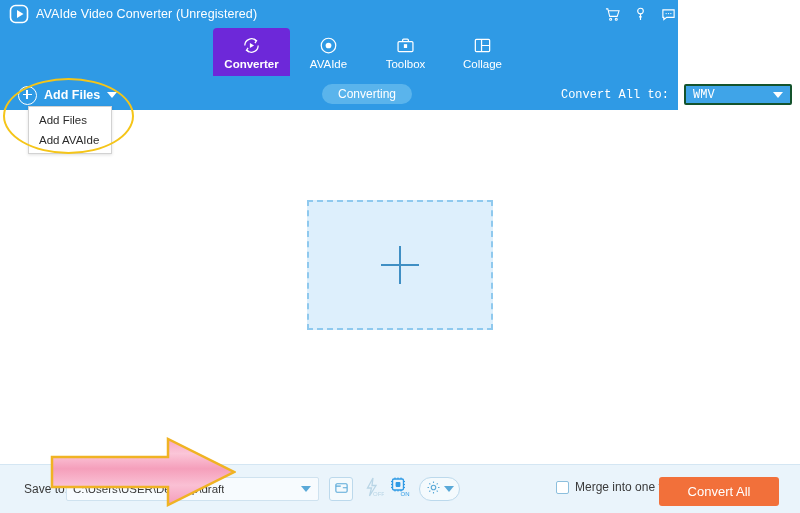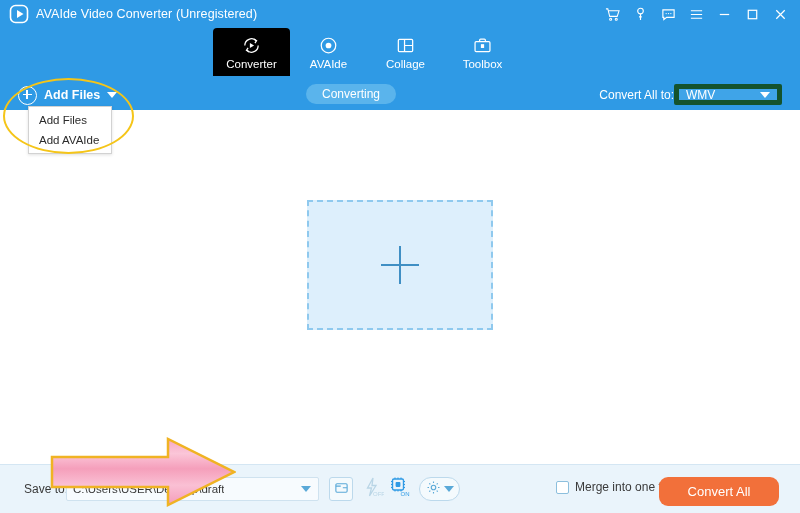--- a/index.html
+++ b/index.html
@@ -11,21 +11,21 @@
   }
   #app {
     position: relative;
     width: 800px; height: 513px;
     background: #ffffff;
   }
 
   
   .header-band {
     position: absolute; left: 0; top: 0;
-    width: 800px; height: 110px;
+    width: 678px; height: 110px;
     background: #2f9ae5;
   }
 
   
   .titlebar {
     position: absolute; left: 0; top: 0;
     width: 800px; height: 28px;
     display: flex; align-items: center;
   }
   .logo {
@@ -59,21 +59,21 @@
   }
   .navtab {
     width: 77px;
     display: flex; flex-direction: column;
     align-items: center; justify-content: center;
     gap: 2px;
     color: #ffffff;
     cursor: pointer;
     border-radius: 4px 4px 0 0;
   }
-  .navtab.active { background: #000000; }
+  .navtab.active { background: #6d28d9; font-weight: bold; }
   .navtab .tabicon {
     height: 22px; display: flex; align-items: flex-end; justify-content: center;
   }
   .navtab .tablabel { font-size: 11.5px; line-height: 13px; }
 
   
   .toolbar {
     position: absolute; left: 0; top: 82px;
     width: 800px; height: 28px;
   }
@@ -97,42 +97,42 @@
   .addfiles .plus-circle::after  { top: 3.5px; left: 7.3px; height: 9px; width: 1.6px; }
   .addfiles .af-label { font-size: 12.5px; font-weight: bold; }
   .caret-down {
     width: 0; height: 0;
     border-left: 5px solid transparent;
     border-right: 5px solid transparent;
     border-top: 6px solid #ffffff;
   }
 
   .seg-tabs {
-    position: absolute; left: 306px; top: 2px;
+    position: absolute; left: 322px; top: 2px;
     display: flex; align-items: center; gap: 12px;
   }
   .seg {
     padding: 3px 16px;
     font-size: 12px;
     color: #ffffff;
     border-radius: 11px;
     cursor: pointer;
     white-space: nowrap;
   }
   .seg.active { background: #5ab4ec; }
 
   .convert-to {
-    position: absolute; right: 18px; top: 2px;
-    display: flex; align-items: center; gap: 0;
+    position: absolute; right: 8px; top: 2px;
+    display: flex; align-items: center; gap: 15px; font-family: Liberation Mono, monospace;
   }
   .convert-to .ct-label { color: #ffffff; font-size: 12px; white-space: nowrap; }
   .ct-select {
     width: 108px; height: 21px;
     background: #3fa4e8;
-    border: 5px solid #14532d;
+    border: 2px solid #14532d;
     border-radius: 2px;
     display: flex; align-items: center;
     padding: 0 7px;
     cursor: pointer;
     position: relative;
   }
   .ct-select .ct-value { color: #ffffff; font-size: 12px; }
   .ct-select .caret-down { position: absolute; right: 7px; }
 
   
@@ -274,21 +274,21 @@
     border: 1px solid #8cbfdd;
     border-radius: 2px;
     background: #ffffff;
   }
   .merge-label { font-size: 12px; color: #3a3a3a; white-space: nowrap; }
 
   .convert-all-btn {
     position: absolute; left: 659px; top: 477px;
     width: 120px; height: 29px;
     background: #f2703a;
-    border-radius: 9px;
+    border-radius: 3px;
     display: flex; align-items: center; justify-content: center;
     color: #ffffff;
     font-size: 13px;
     cursor: pointer;
   }
 </style>
 </head>
 <body>
 
 <div id="app">
@@ -371,36 +371,36 @@
             <circle cx="11" cy="11" r="3" fill="#ffffff" stroke="none"></circle>
           </svg>
         </div>
         <div class="tablabel">AVAIde</div>
       </div>
 
 
       <div class="navtab">
         <div class="tabicon">
           <svg width="21" height="21" viewBox="0 0 22 22" fill="none" stroke="#ffffff" stroke-width="1.3">
-            <rect x="3.5" y="4.5" width="15" height="13" rx="1.2"></rect>
-            <path d="M10 4.5v13M10 11h8.5"></path>
-          </svg>
-        </div>
-        <div class="tablabel">Collage</div>
+            <rect x="3.2" y="7" width="15.6" height="10.5" rx="1.2"></rect>
+            <path d="M8 7V5.2a1 1 0 0 1 1-1h4a1 1 0 0 1 1 1V7"></path>
+            <rect x="9.3" y="9.6" width="3.4" height="4" fill="#ffffff" stroke="none"></rect>
+          </svg>
+        </div>
+        <div class="tablabel">Toolbox</div>
       </div>
 
       <div class="navtab">
         <div class="tabicon">
           <svg width="21" height="21" viewBox="0 0 22 22" fill="none" stroke="#ffffff" stroke-width="1.3">
-            <rect x="3.2" y="7" width="15.6" height="10.5" rx="1.2"></rect>
-            <path d="M8 7V5.2a1 1 0 0 1 1-1h4a1 1 0 0 1 1 1V7"></path>
-            <rect x="9.3" y="9.6" width="3.4" height="4" fill="#ffffff" stroke="none"></rect>
-          </svg>
-        </div>
-        <div class="tablabel">Toolbox</div>
+            <rect x="3.5" y="4.5" width="15" height="13" rx="1.2"></rect>
+            <path d="M10 4.5v13M10 11h8.5"></path>
+          </svg>
+        </div>
+        <div class="tablabel">Collage</div>
       </div>
     </div>
 
     <div class="toolbar">
 
       <div class="addfiles">
         <div class="plus-circle"></div>
         <div class="af-label">Add Files</div>
         <div class="caret-down"></div>
       </div>

